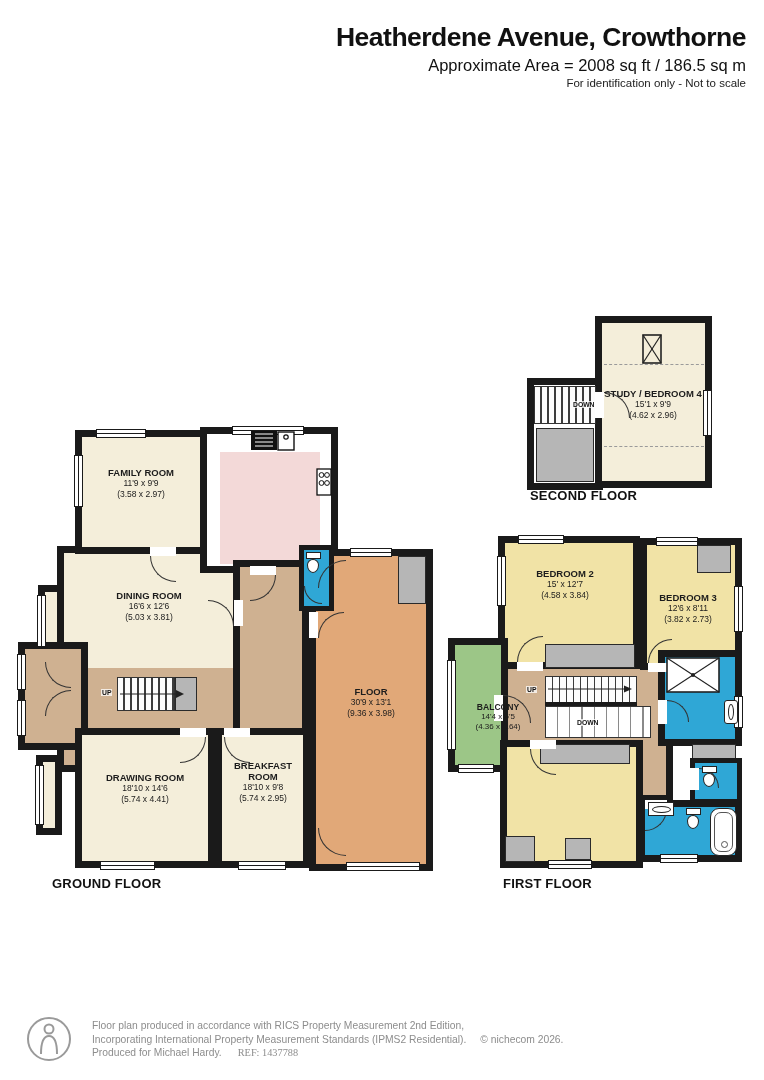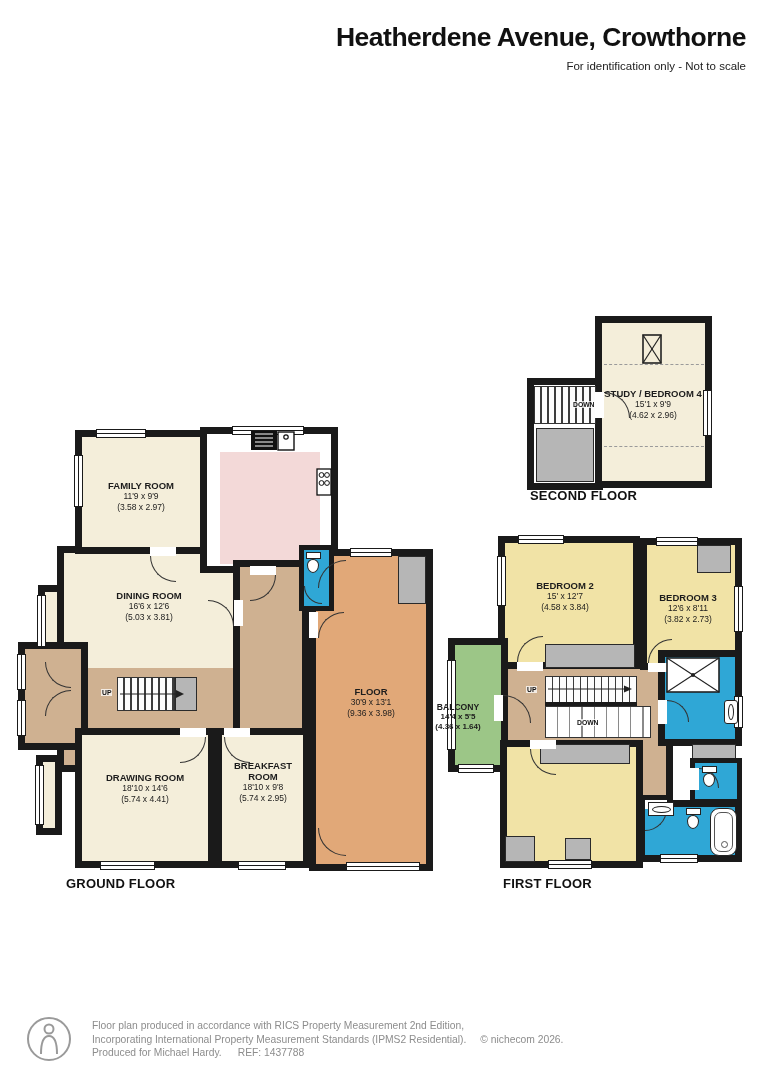--- a/index.html
+++ b/index.html
@@ -7,21 +7,21 @@
   .canvas {
     position:relative; width:764px; height:1080px; background:#fff;
     font-family:"Liberation Sans", sans-serif; overflow:hidden;
   }
   .grp { position:absolute; inset:0; }
 
   
   .hdr { position:absolute; top:22px; right:18px; text-align:right; color:#111; z-index:50; }
   .hdr .title { font-size:26.5px; font-weight:bold; letter-spacing:-0.5px; line-height:30px; }
   .hdr .area  { font-size:16.5px; line-height:22px; margin-top:2px; }
-  .hdr .disc  { font-size:11.5px; line-height:14px; margin-top:7px; color:#222; }
+  .hdr .disc  { font-size:11.5px; line-height:14px; margin-top:0; color:#222; }
 
   
   .blk { position:absolute; box-sizing:border-box; border:7px solid #1a1a1a; }
   .b5  { border-width:5px; }
   .fill { position:absolute; }
   .cream  { background:#f4eeda; }
   .yellow { background:#f1e3a6; }
   .pink   { background:#f3d9d8; }
   .tan    { background:#cfb191; }
   .orange { background:#e1a878; }
@@ -46,50 +46,51 @@
   .stairs { position:absolute; box-sizing:border-box; border:1.4px solid #333; z-index:24;
             background:repeating-linear-gradient(90deg,#fcfcfc 0 5.5px,#3c3c3c 5.5px 7px); }
   .stairs-light { background:repeating-linear-gradient(90deg,#ffffff 0 11px,#8a8a8a 11px 12.2px); }
   .divider { position:absolute; background:#1a1a1a; z-index:24; }
   .dash { position:absolute; border-top:1.6px dashed #9a9a9a; z-index:21; }
 
   .rlabel { position:absolute; text-align:center; color:#1c1c1c; z-index:40; }
   .rname  { font-weight:bold; font-size:9.5px; line-height:11px; }
   .rdim   { font-size:8.5px;  line-height:10.5px; }
   .rlabel.sm .rname { font-size:8.6px; line-height:10px; }
-  .rlabel.sm .rdim  { font-size:8px; line-height:9.5px;font-weight:bold; }
+  .rlabel.sm .rdim  { font-size:8px; line-height:9.5px; }
 
   .flabel { position:absolute; font-weight:bold; font-size:13px; color:#111; letter-spacing:0.2px; z-index:40; }
   .updown { position:absolute; font-weight:bold; font-size:6.8px; color:#111; z-index:41; background:rgba(255,255,255,.75); padding:0 1px; }
 
   .fx { position:absolute; z-index:32; }
   .toilet { width:15px; height:22px; }
   .toilet::before { content:""; position:absolute; left:0; top:0; width:100%; height:7px; background:#fff; border:1.3px solid #222; box-sizing:border-box; }
   .toilet::after  { content:""; position:absolute; left:1px; top:7px; width:12px; height:14px; background:#fff; border:1.3px solid #222; box-sizing:border-box; border-radius:50% 50% 50% 50% / 42% 42% 58% 58%; }
   .basin { width:14px; height:24px; background:#fff; border:1.3px solid #222; border-radius:3px; box-sizing:border-box; }
   .basin::after { content:""; position:absolute; inset:3px; border:1px solid #222; border-radius:50%; }
   .bsink { background:#fff; border:1.3px solid #222; box-sizing:border-box; }
   .bsink::after { content:""; position:absolute; inset:2.5px; border:1px solid #222; border-radius:50%; }
   .bath { background:#fff; border:1.5px solid #222; border-radius:9px; box-sizing:border-box; }
   .bath::before { content:""; position:absolute; inset:3px; border:1px solid #555; border-radius:7px; }
   .bath::after  { content:""; position:absolute; left:50%; bottom:7px; width:5px; height:5px; margin-left:-3px; border:1px solid #555; border-radius:50%; }
 
   
   .ftr { position:absolute; left:92px; top:1019px; color:#8d8d8d; font-size:10.3px; line-height:13.5px; z-index:50; }
   .ftr .cpy { margin-left:14px; }
-  .ftr .ref { margin-left:16px; }
+  .ftr .ref { margin-left:16px;font-family:Liberation Serif, serif; }
   .logo { position:absolute; left:25px; top:1015px; z-index:50; }
 </style>
 </head>
 <body>
 
 <div class="canvas">
 
   <div class="hdr">
     <div class="title">Heatherdene Avenue, Crowthorne</div>
+    <div class="area">Approximate Area = 2008 sq ft / 186.5 sq m</div>
     <div class="disc">For identification only - Not to scale</div>
   </div>
 
   <div class="grp">
     <div class="blk white" style="left:527px;top:378px;width:76px;height:112px"></div>
     <div class="stairs" style="left:534px;top:386px;width:62px;height:38px"></div>
     <div class="gray" style="left:536px;top:428px;width:58px;height:54px"></div>
     <div class="blk cream" style="left:595px;top:316px;width:117px;height:172px"></div>
     <div class="dash" style="left:604px;top:364px;width:100px"></div>
     <div class="dash" style="left:604px;top:446px;width:100px"></div>
@@ -178,21 +179,21 @@
     </svg>
     <svg class="fx" style="left:316px;top:468px" width="16" height="28">
       <rect x="1" y="1" width="14" height="26" fill="#fff" stroke="#111" stroke-width="1.3"></rect>
       <circle cx="5.5" cy="7" r="2.4" fill="none" stroke="#111"></circle>
         <circle cx="11" cy="7" r="2.4" fill="none" stroke="#111"></circle>
       <circle cx="5.5" cy="15" r="2.4" fill="none" stroke="#111"></circle>
         <circle cx="11" cy="15" r="2.4" fill="none" stroke="#111"></circle>
     </svg>
     <div class="fx toilet" style="left:306px;top:552px"></div>
 
-    <div class="rlabel" style="left:88px;top:480px;width:106px">
+    <div class="rlabel" style="left:88px;top:467px;width:106px">
       <div class="rname">FAMILY ROOM</div>
       <div class="rdim">11'9 x 9'9</div>
       <div class="rdim">(3.58 x 2.97)</div>
     </div>
     <div class="rlabel" style="left:96px;top:590px;width:106px">
       <div class="rname">DINING ROOM</div>
       <div class="rdim">16'6 x 12'6</div>
       <div class="rdim">(5.03 x 3.81)</div>
     </div>
     <div class="rlabel" style="left:92px;top:772px;width:106px">
@@ -203,21 +204,21 @@
     <div class="rlabel" style="left:221px;top:760px;width:84px">
       <div class="rname">BREAKFAST ROOM</div>
       <div class="rdim">18'10 x 9'8</div>
       <div class="rdim">(5.74 x 2.95)</div>
     </div>
     <div class="rlabel" style="left:318px;top:686px;width:106px">
       <div class="rname">FLOOR</div>
       <div class="rdim">30'9 x 13'1</div>
       <div class="rdim">(9.36 x 3.98)</div>
     </div>
-    <div class="flabel" style="left:66px;top:876px">GROUND FLOOR</div>
+    <div class="flabel" style="left:52px;top:876px">GROUND FLOOR</div>
   </div>
 
   <div class="grp">
 
     <div class="blk tan" style="left:500px;top:662px;width:173px;height:140px"></div>
     <div class="blk yellow" style="left:498px;top:536px;width:142px;height:133px"></div>
     <div class="gray" style="left:545px;top:644px;width:90px;height:24px"></div>
     <div class="blk yellow" style="left:640px;top:538px;width:102px;height:132px"></div>
     <div class="gray" style="left:697px;top:545px;width:34px;height:28px"></div>
     <div class="blk green" style="left:448px;top:638px;width:60px;height:134px"></div>
@@ -270,31 +271,31 @@
       <line x1="1" y1="1" x2="53" y2="35" stroke="#222" stroke-width="1.1"></line>
       <line x1="53" y1="1" x2="1" y2="35" stroke="#222" stroke-width="1.1"></line>
       <circle cx="27" cy="18" r="2" fill="#222"></circle>
     </svg>
     <div class="fx basin" style="left:724px;top:700px"></div>
     <div class="fx toilet" style="left:702px;top:766px"></div>
     <div class="fx bsink" style="left:648px;top:802px;width:26px;height:14px"></div>
     <div class="fx toilet" style="left:686px;top:808px"></div>
     <div class="fx bath" style="left:710px;top:808px;width:27px;height:48px"></div>
 
-    <div class="rlabel" style="left:512px;top:580px;width:106px">
+    <div class="rlabel" style="left:512px;top:568px;width:106px">
       <div class="rname">BEDROOM 2</div>
       <div class="rdim">15' x 12'7</div>
       <div class="rdim">(4.58 x 3.84)</div>
     </div>
     <div class="rlabel" style="left:635px;top:592px;width:106px">
       <div class="rname">BEDROOM 3</div>
       <div class="rdim">12'6 x 8'11</div>
       <div class="rdim">(3.82 x 2.73)</div>
     </div>
-    <div class="rlabel sm" style="left:429px;top:702px;width:58px">
+    <div class="rlabel sm" style="left:469px;top:702px;width:58px">
       <div class="rname">BALCONY</div>
       <div class="rdim">14'4 x 5'5</div>
       <div class="rdim">(4.36 x 1.64)</div>
     </div>
     <div class="flabel" style="left:503px;top:876px">FIRST FLOOR</div>
   </div>
 
   <svg class="logo" width="48" height="48">
     <circle cx="24" cy="24" r="21" fill="none" stroke="#9a9a9a" stroke-width="2"></circle>
     <circle cx="24" cy="14" r="4.5" fill="none" stroke="#9a9a9a" stroke-width="2"></circle>

